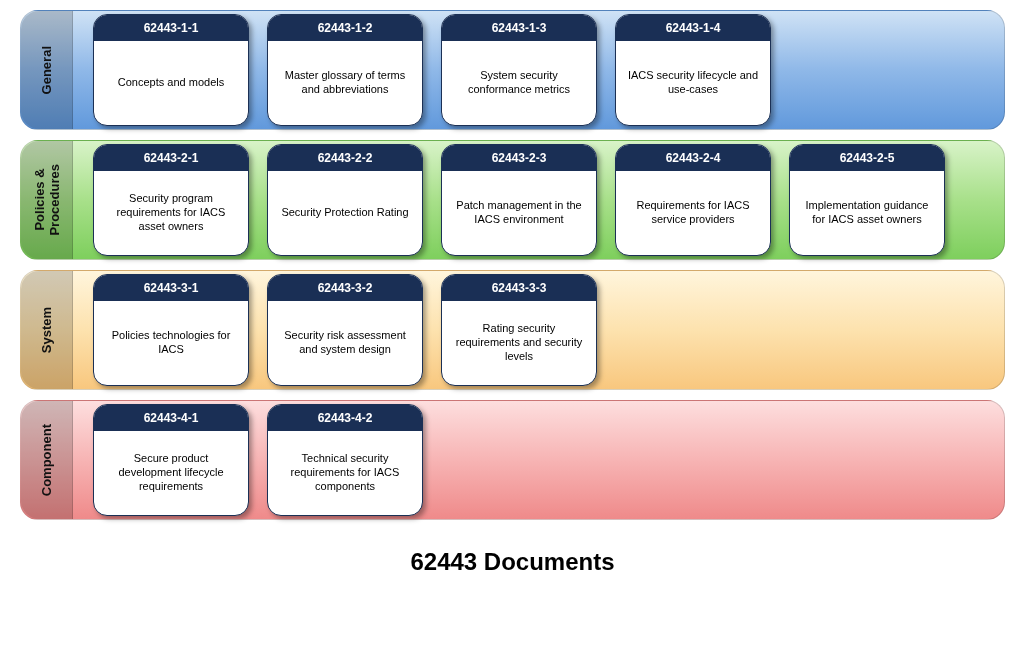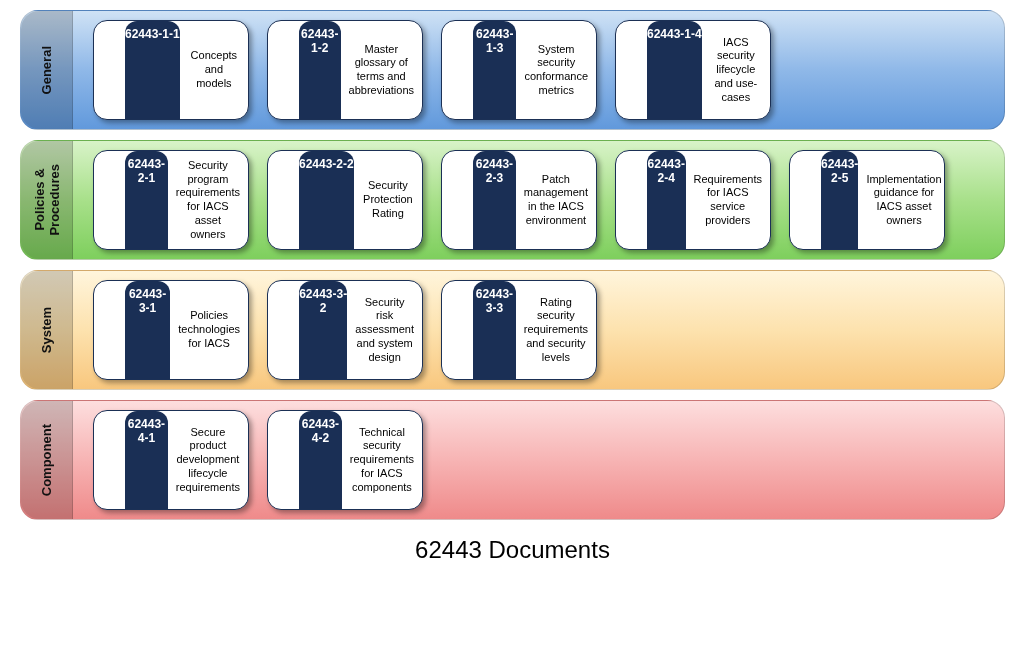--- a/index.html
+++ b/index.html
@@ -48,29 +48,28 @@
   }
 
   .cards-wrap {
     margin-left: 72px;
     display: flex;
     gap: 18px;
   }
 
   .card {
     width: 156px;
-    height: 100px;
+    height: 112px;
     background: #fff;
     border: 1px solid #1b3055;
     border-radius: 14px;
     overflow: hidden;
     box-shadow: 3px 3px 5px rgba(0,0,0,0.35);
     display: flex;
-    flex-direction: row;
-    padding-left: 31px;
+    flex-direction: column;
   }
   .card-header {
     background: #1a2f55;
     color: #fff;
     font-size: 12px;
     font-weight: 700;
     text-align: center;
     padding: 6px 0;
     font-family: Arial, sans-serif;
     border-top-left-radius: 12px;
@@ -83,24 +82,24 @@
     justify-content: center;
     padding: 4px 8px;
     text-align: center;
     font-size: 11px;
     color: #000;
     font-family: Arial, sans-serif;
     line-height: 1.25;
   }
 
   .title {
-    margin-top: 16px;
+    margin-top: 28px;
     text-align: center;
     font-size: 24px;
-    font-weight: 400;
+    font-weight: 700;
     font-family: Arial, Helvetica, sans-serif;
   }
 </style>
 </head>
 <body>
 
 <div id="rows-container">
     <div class="row general">
       <div class="sidelabel">
         <span>General</span>

